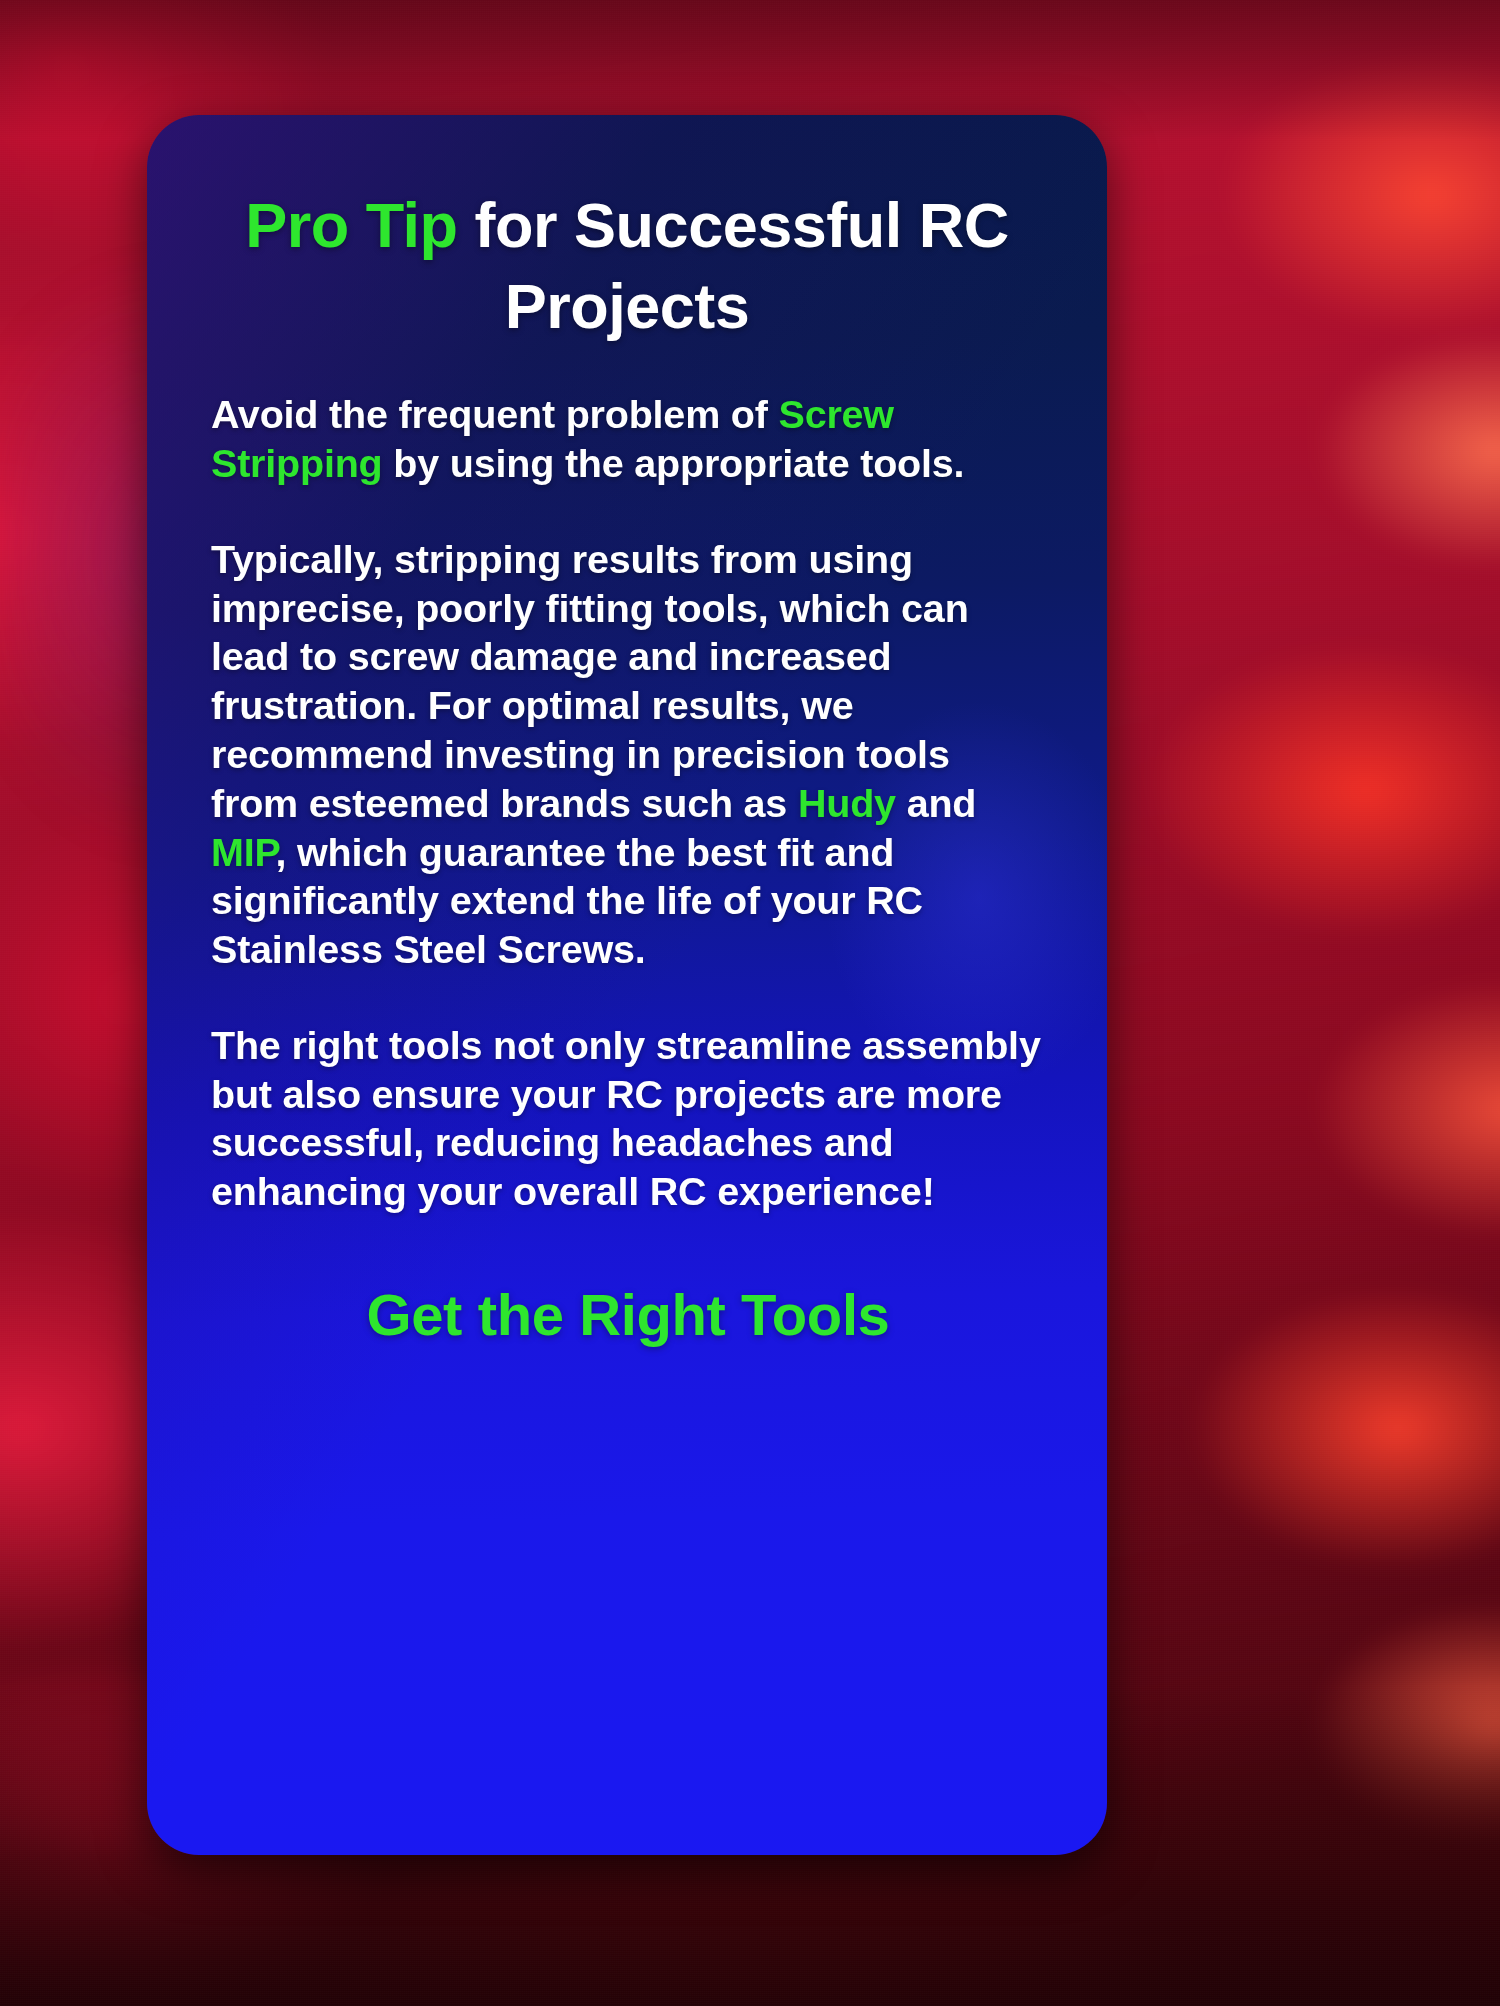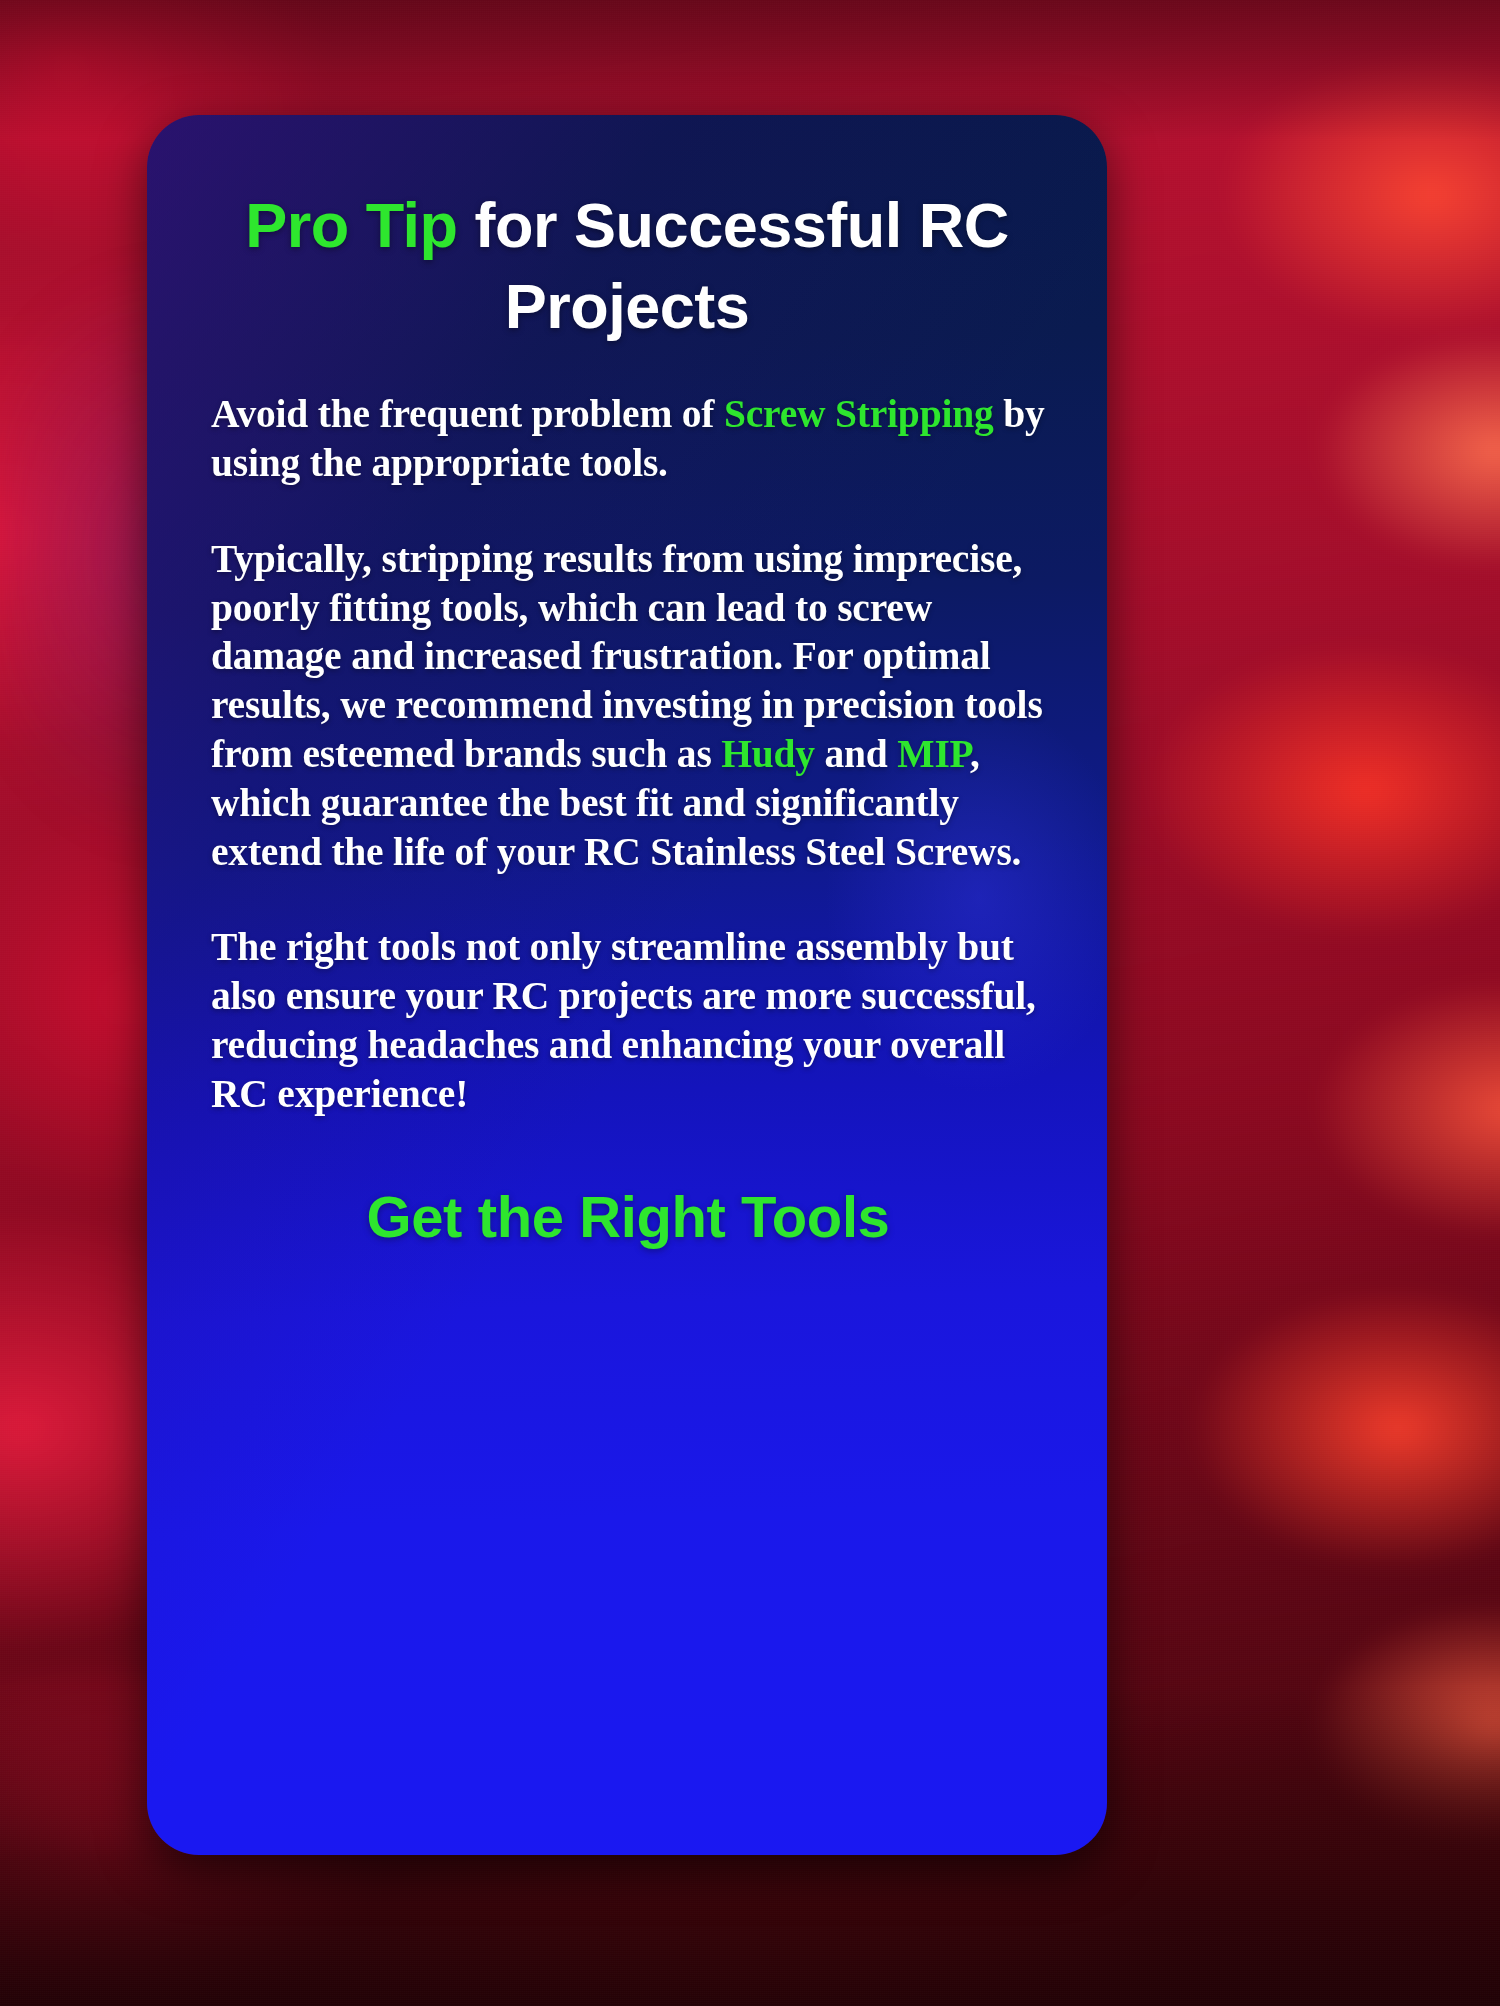--- a/index.html
+++ b/index.html
@@ -99,21 +99,21 @@
     text-shadow:0 2px 6px rgba(0,0,0,0.40);
   }
   .hl-green { color:#2ee62e; }
 
   #body-wrap {
     position:relative;
     padding:0 62px 0 64px;
     margin-top:44px;
   }
   .para {
-    font-family:Liberation Serif, serif;
+    font-family:Liberation Sans, sans-serif;
     font-weight:bold;
     font-size:39.5px;
     line-height:1.235;
     color:#ffffff;
     text-align:left;
     letter-spacing:-0.2px;
     text-shadow:0 2px 5px rgba(0,0,0,0.35);
   }
   .para + .para { margin-top:47px; }
   .accent { color:#2ee62e; }

